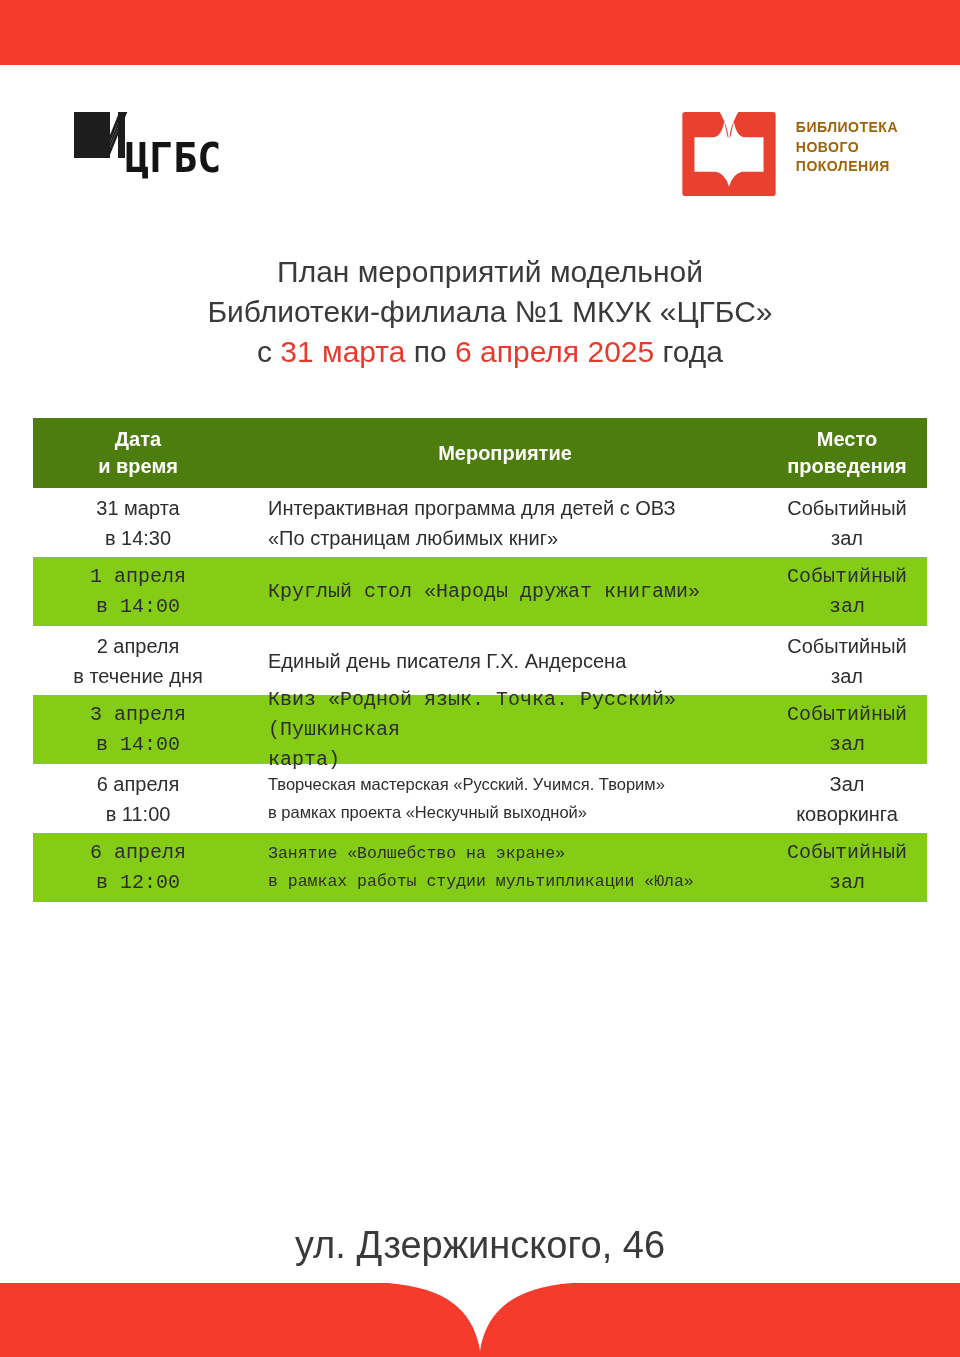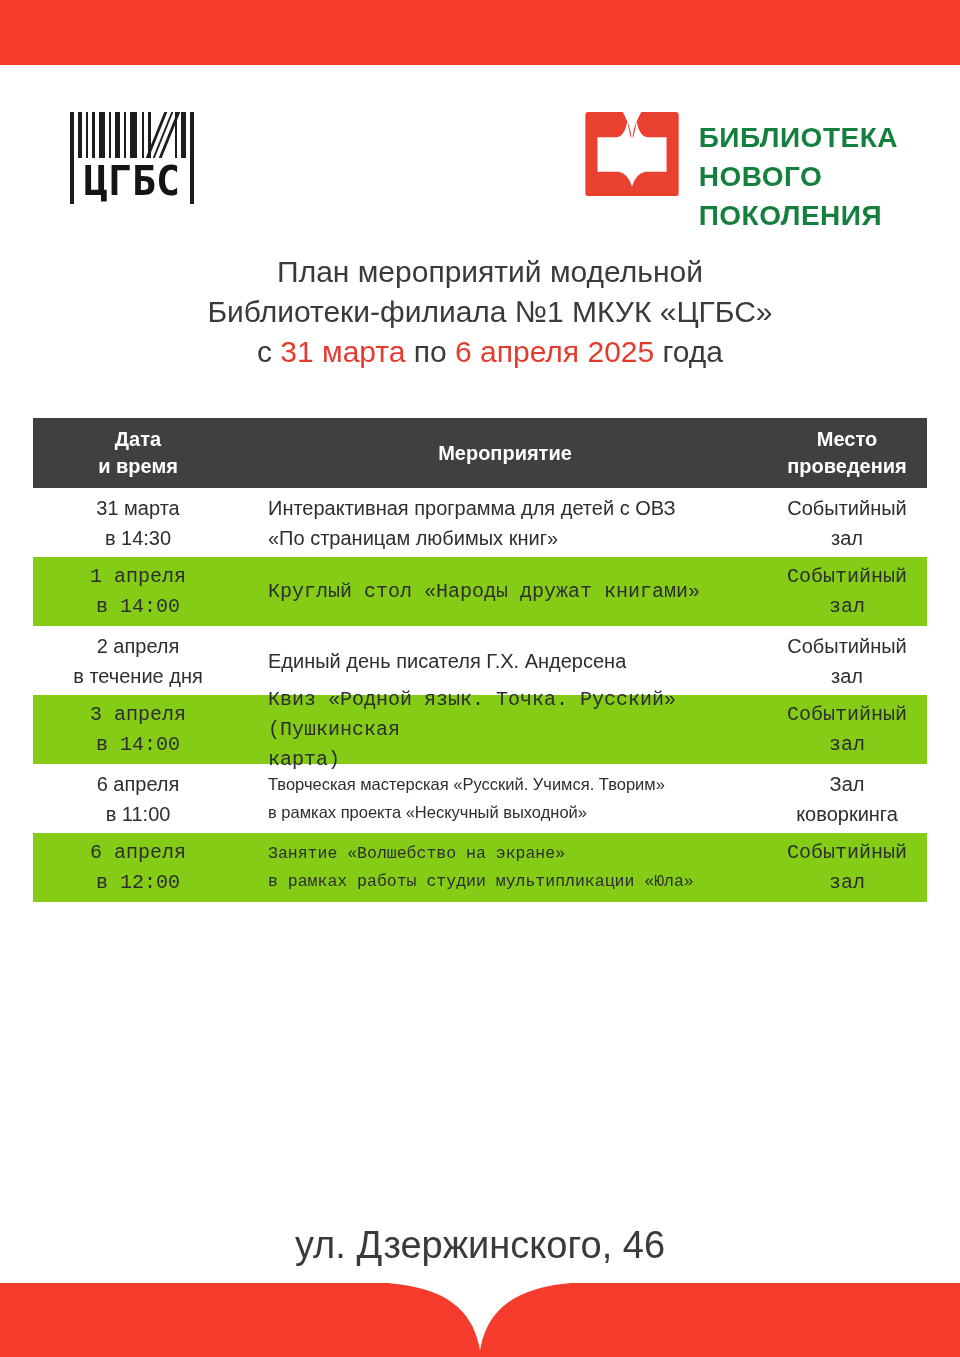--- a/index.html
+++ b/index.html
@@ -9,42 +9,42 @@
   
   .top-bar{position:absolute;top:0;left:0;width:960px;height:65px;background:#f53b2b;}
   .bottom-bar{position:absolute;bottom:0;left:0;width:960px;height:74px;line-height:0;}
   .bottom-bar svg{display:block;}
 
   
   .logos{position:absolute;top:112px;left:70px;right:62px;display:flex;justify-content:space-between;align-items:flex-start;}
 
   .cgbs-logo{display:flex;align-items:stretch;width:124px;height:92px;}
   .bc-edge{width:4px;background:#1d1d1d;}
-  .bc-main{flex:1;display:flex;flex-direction:column;padding:0 4px;}
+  .bc-main{flex:1;display:flex;flex-direction:row;padding:0 4px;}
   .bc-stripes{height:46px;display:flex;justify-content:space-between;align-items:stretch;}
   .bc-stripes span{background:#1d1d1d;height:100%;}
   .s2{width:2px}.s3{width:3px}.s4{width:4px}.s5{width:5px}.s6{width:6px}.s7{width:7px}
   .sl{transform:skewX(-22deg);}
   .bc-text{flex:1;display:flex;align-items:center;justify-content:center;
     font-family:"DejaVu Sans Mono","Liberation Mono",monospace;font-weight:700;
     font-size:40px;color:#141414;letter-spacing:0px;line-height:1;}
 
   .brand{display:flex;align-items:flex-start;gap:20px;}
   .brand-icon{width:94px;height:84px;}
-  .brand-text{font-weight:700;font-size:28px;line-height:1.4;color:#15803d;letter-spacing:0.5px;padding-top:6px;}
+  .brand-text{font-weight:700;font-size:14px;line-height:1.4;color:#a16207;letter-spacing:0.5px;padding-top:6px;}
 
   
   .title{position:absolute;top:252px;left:10px;width:100%;text-align:center;
     font-size:30px;line-height:40px;color:#3a3a3a;font-weight:400;}
   .title .red{color:#e53b2e;}
 
   
   .events{position:absolute;top:418px;left:33px;width:894px;font-size:20px;color:#2e2e2e;}
   .t-row{display:flex;align-items:stretch;}
-  .t-head{height:70px;background:#404040;color:#ffffff;font-weight:700;}
+  .t-head{height:70px;background:#4d7c0f;color:#ffffff;font-weight:700;}
   .t-body{height:69px;}
   .row-white{background:#ffffff;}
   .row-gray{background:#84cc16;font-family:Liberation Mono, monospace;}
   .cell{display:flex;align-items:center;white-space:pre-line;}
   .c-date{width:210px;justify-content:center;text-align:center;line-height:1.5;}
   .c-event{flex:1;justify-content:flex-start;text-align:left;padding-left:25px;padding-right:12px;line-height:1.5;}
   .c-place{width:160px;justify-content:center;text-align:center;line-height:1.5;}
   .t-head .cell{line-height:1.35;}
   .t-head .c-event{justify-content:center;text-align:center;padding-left:0;padding-right:0;}
   .small .c-event{font-size:16.5px;line-height:1.65;}

